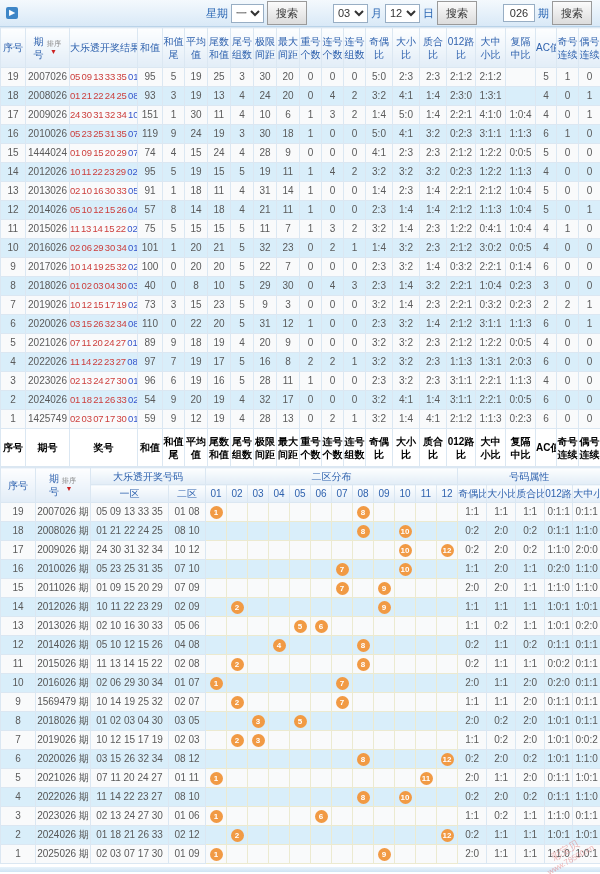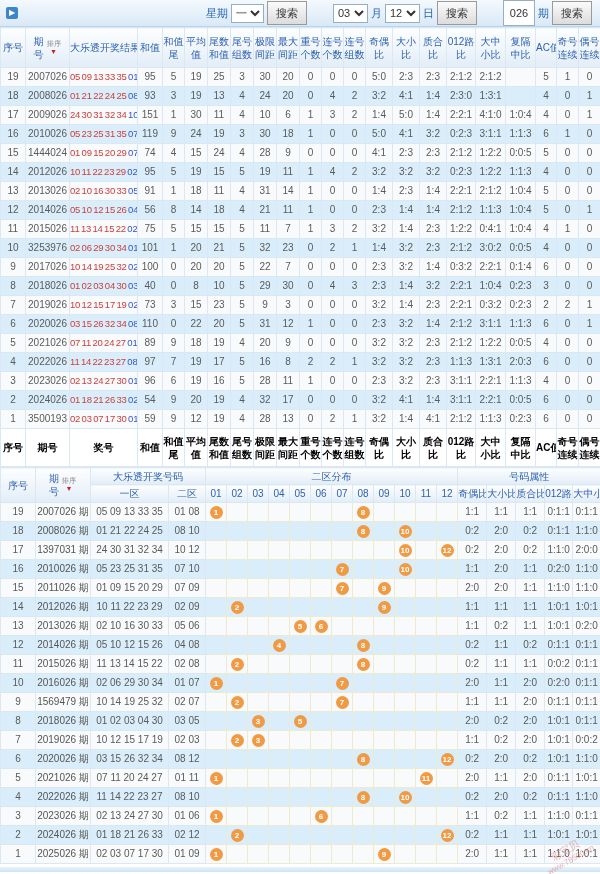--- a/index.html
+++ b/index.html
@@ -9,21 +9,21 @@
 
   
   .titlebar { height:27px; display:flex; align-items:center; padding:0 8px 0 6px;
     background:linear-gradient(#f4f9fd,#d9e9f7); border-bottom:1px solid #b9d3e9; }
   .title-icon { width:12px; height:12px; border-radius:2px; background:#3e86c7; color:#fff;
     font-size:8px; line-height:12px; text-align:center; margin-right:5px; flex:0 0 auto; }
   .page-title { color:#2a66b3; font-size:14px; font-weight:bold; letter-spacing:.5px; }
   .search-area { margin-left:auto; display:flex; align-items:center; gap:16px; font-size:11px; color:#2a66b3; }
   .search-area .grp { display:flex; align-items:center; gap:3px; margin-left:10px; }
   .search-area select { font-size:11px; height:19px; border:1px solid #98aec4; background:#fff; color:#333; }
-  .search-area input { font-size:11px; height:26px; width:32px; border:1px solid #98aec4; text-align:center; color:#333; }
+  .search-area input { font-size:11px; height:18px; width:32px; border:1px solid #98aec4; text-align:center; color:#333; }
   .btn { font-size:11px; height:24px; padding:0 8px; color:#333;
     background:linear-gradient(#fbfbfb,#dcdcdc); border:1px solid #9a9a9a; border-radius:0; cursor:pointer; }
 
   
   table { border-collapse:collapse; table-layout:fixed; width:600px; }
   th,td { border:1px solid #dbe7f2; text-align:center; padding:0; overflow:hidden; white-space:nowrap; }
   thead th, .hdrcell { background:linear-gradient(#fdfeff,#e2edf7); color:#2f62ae; font-weight:normal; }
   th { font-size:10px; }
   .hcell { display:flex; flex-direction:column; justify-content:center; height:100%; line-height:13px; }
   .t1 thead th { height:40px; }
@@ -417,21 +417,21 @@
           <td>2:1:2</td>
           <td>1:0:4</td>
           <td>5</td>
           <td>0</td>
           <td>0</td>
         </tr>
         <tr class="even">
           <td>12</td>
           <td>2014026</td>
           <td class="result"><span class="front">05 10 12 15 26</span> <span class="back">04 08</span></td>
-          <td>56</td>
+          <td>57</td>
           <td>8</td>
           <td>14</td>
           <td>18</td>
           <td>4</td>
           <td>21</td>
           <td>11</td>
           <td>1</td>
           <td>0</td>
           <td>0</td>
           <td>2:3</td>
@@ -463,21 +463,21 @@
           <td>2:3</td>
           <td>1:2:2</td>
           <td>0:4:1</td>
           <td>1:0:4</td>
           <td>4</td>
           <td>1</td>
           <td>0</td>
         </tr>
         <tr class="even">
           <td>10</td>
-          <td>3253976</td>
+          <td>2016026</td>
           <td class="result"><span class="front">02 06 29 30 34</span> <span class="back">01 07</span></td>
           <td>101</td>
           <td>1</td>
           <td>20</td>
           <td>21</td>
           <td>5</td>
           <td>32</td>
           <td>23</td>
           <td>0</td>
           <td>2</td>
@@ -679,21 +679,21 @@
           <td>1:4</td>
           <td>3:1:1</td>
           <td>2:2:1</td>
           <td>0:0:5</td>
           <td>6</td>
           <td>0</td>
           <td>0</td>
         </tr>
         <tr class="odd">
           <td>1</td>
-          <td>3500193</td>
+          <td>1425749</td>
           <td class="result"><span class="front">02 03 07 17 30</span> <span class="back">01 09</span></td>
           <td>59</td>
           <td>9</td>
           <td>12</td>
           <td>19</td>
           <td>4</td>
           <td>28</td>
           <td>13</td>
           <td>0</td>
           <td>2</td>
@@ -1041,21 +1041,21 @@
           <td class="zone"></td>
           <td class="zone"></td>
           <td>0:2</td>
           <td>2:0</td>
           <td>0:2</td>
           <td>0:1:1</td>
           <td>1:1:0</td>
         </tr>
         <tr class="odd">
           <td>17</td>
-          <td class="issue2">1397031 期</td>
+          <td class="issue2">2009026 期</td>
           <td>24 30 31 32 34</td>
           <td>10 12</td>
           <td class="zone"></td>
           <td class="zone"></td>
           <td class="zone"></td>
           <td class="zone"></td>
           <td class="zone"></td>
           <td class="zone"></td>
           <td class="zone"></td>
           <td class="zone"></td>

